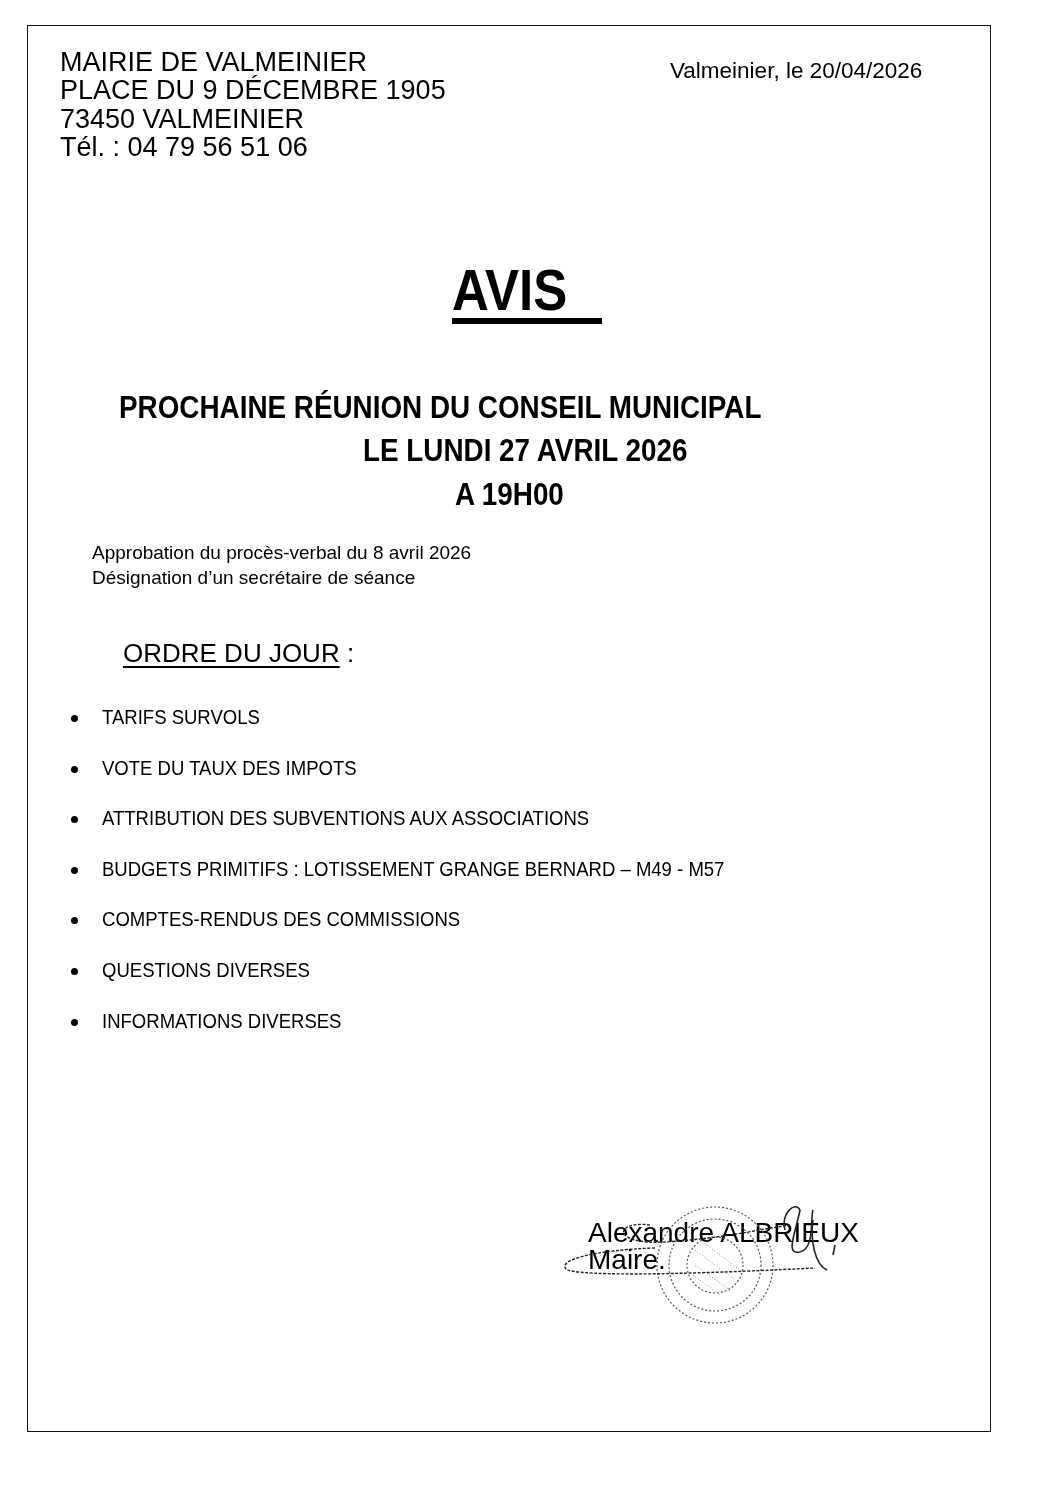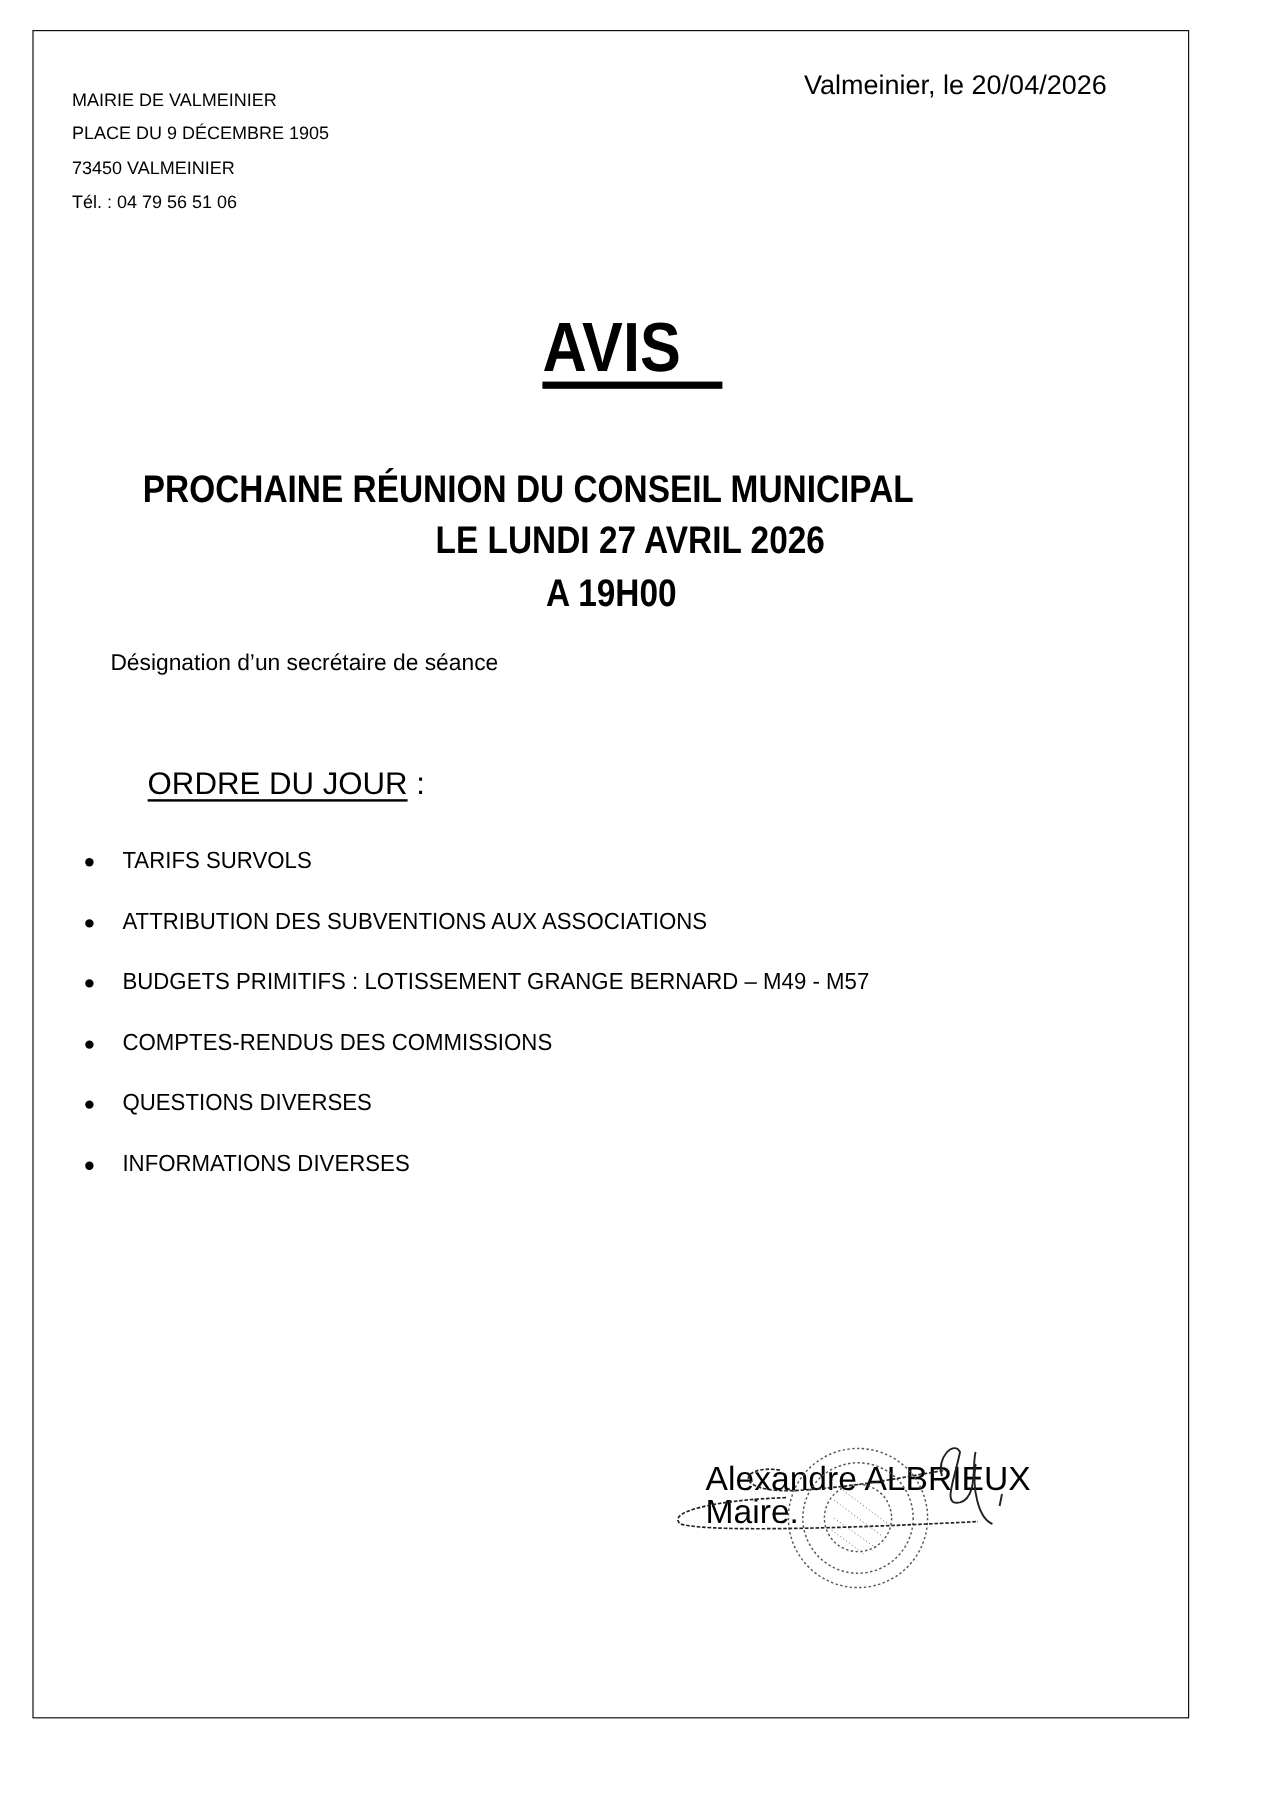--- a/index.html
+++ b/index.html
@@ -5,22 +5,22 @@
     html, body { margin: 0; padding: 0; background: #ffffff; }
     body {
       width: 1058px; height: 1497px; position: relative; overflow: hidden;
       font-family: "Liberation Sans", sans-serif; color: #000;
     }
     .frame {
       position: absolute; left: 27px; top: 25px; width: 964px; height: 1407px;
       border: 1.5px solid #111; box-sizing: border-box;
     }
     .sender {
-      position: absolute; left: 60px; top: 70px;
-      font-size: 15px; line-height: 28.3px;
+      position: absolute; left: 60px; top: 48px;
+      font-size: 27px; line-height: 28.3px;
     }
     .sender div { white-space: nowrap; }
     .dateline {
       position: absolute; left: 654px; top: 58px;
       font-size: 22.5px; white-space: nowrap; margin-left: 16px;
     }
     .avis {
       position: absolute; left: 452px; top: 255px;
       font-family: "Liberation Sans", sans-serif; font-weight: bold;
       font-size: 58px; line-height: 70px;
@@ -79,31 +79,36 @@
 <div class="dateline">Valmeinier, le 20/04/2026</div>
 
 <div class="avis">AVIS</div>
 <div class="avis-underline"></div>
 
 <div class="headline h1">PROCHAINE RÉUNION DU CONSEIL MUNICIPAL</div>
 <div class="headline h2">LE LUNDI 27 AVRIL 2026</div>
 <div class="headline h3">A 19H00</div>
 
 <div class="prelim">
+  <div>Approbation du procès-verbal du 8 avril 2026</div>
   <div>Désignation d’un secrétaire de séance</div>
 </div>
 
 <div class="odj">
   <span class="u">ORDRE DU JOUR</span><span> :</span>
 </div>
 
 <ul class="agenda">
   <li>
       <span class="bullet"></span>
       <span class="txt">TARIFS SURVOLS</span>
+    </li>
+  <li>
+      <span class="bullet"></span>
+      <span class="txt">VOTE DU TAUX DES IMPOTS</span>
     </li>
   <li>
       <span class="bullet"></span>
       <span class="txt">ATTRIBUTION DES SUBVENTIONS AUX ASSOCIATIONS</span>
     </li>
   <li>
       <span class="bullet"></span>
       <span class="txt">BUDGETS PRIMITIFS : LOTISSEMENT GRANGE BERNARD – M49 - M57</span>
     </li>
   <li>

